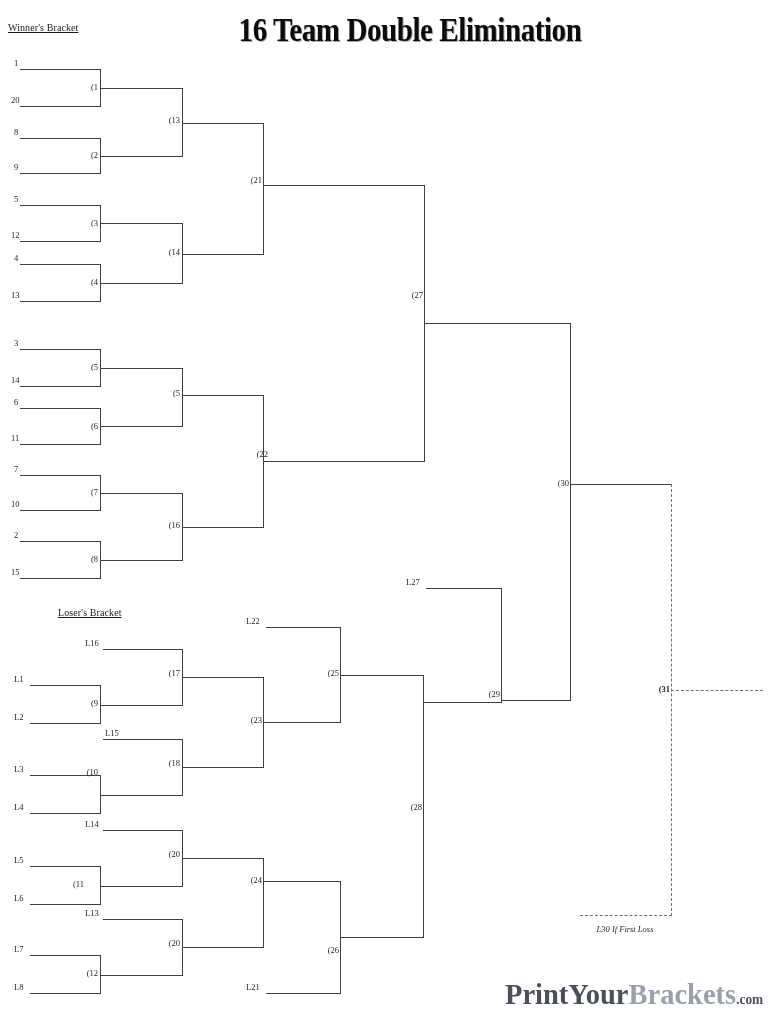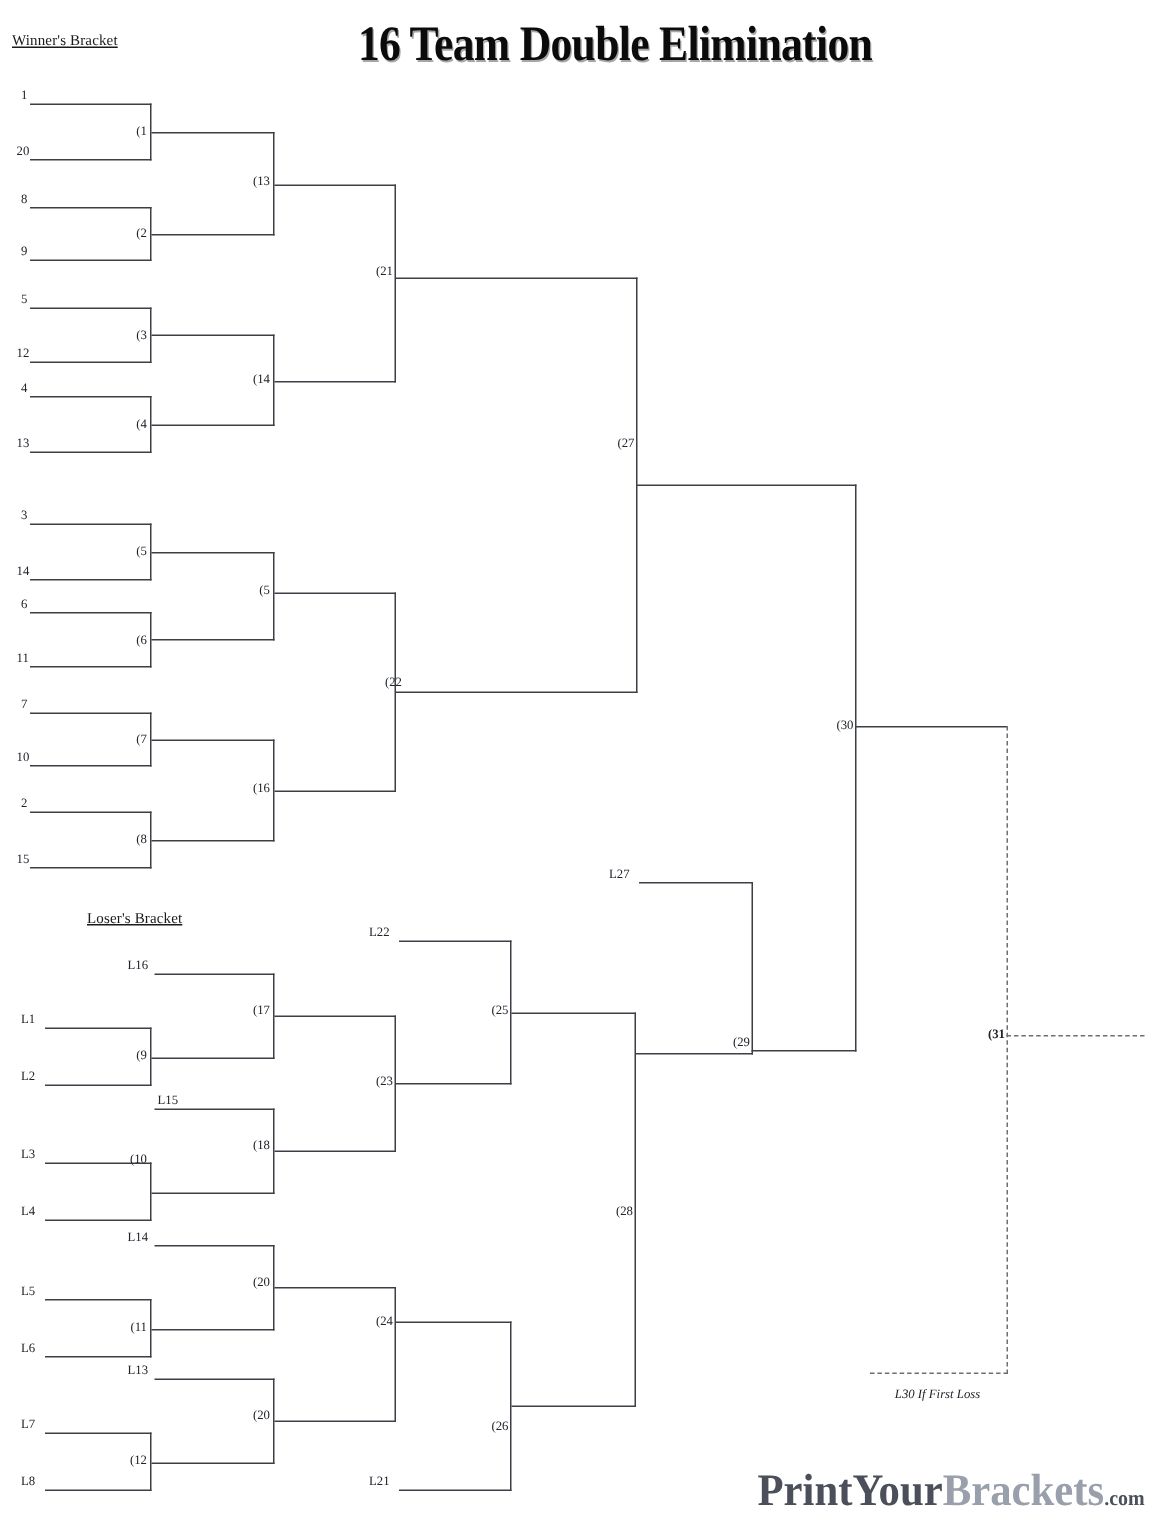--- a/index.html
+++ b/index.html
@@ -225,21 +225,21 @@
   <div class="slot-label left" style="left:14px; top:803px;">L4</div>
   <div class="h-line" style="left:30px; top:813px; width:71px;"></div>
   <div class="v-line" style="left:100px; top:775px; height:39px;"></div>
   <div class="game-label" style="left:70px; top:768px; width:28px;font-family:Liberation Serif, serif;">(10</div>
 
   <div class="slot-label left" style="left:14px; top:856px;">L5</div>
   <div class="h-line" style="left:30px; top:866px; width:71px;"></div>
   <div class="slot-label left" style="left:14px; top:894px;">L6</div>
   <div class="h-line" style="left:30px; top:904px; width:71px;"></div>
   <div class="v-line" style="left:100px; top:866px; height:39px;"></div>
-  <div class="game-label" style="left:70px; top:880px; width:28px;">(11</div>
+  <div class="game-label" style="left:56px; top:880px; width:28px;">(11</div>
 
   <div class="slot-label left" style="left:14px; top:945px;">L7</div>
   <div class="h-line" style="left:30px; top:955px; width:71px;"></div>
   <div class="slot-label left" style="left:14px; top:983px;">L8</div>
   <div class="h-line" style="left:30px; top:993px; width:71px;"></div>
   <div class="v-line" style="left:100px; top:955px; height:39px;"></div>
   <div class="game-label" style="left:70px; top:969px; width:28px;">(12</div>
 
   <div class="slot-label left" style="left:85px; top:639px;">L16</div>
   <div class="h-line" style="left:103px; top:649px; width:80px;"></div>

